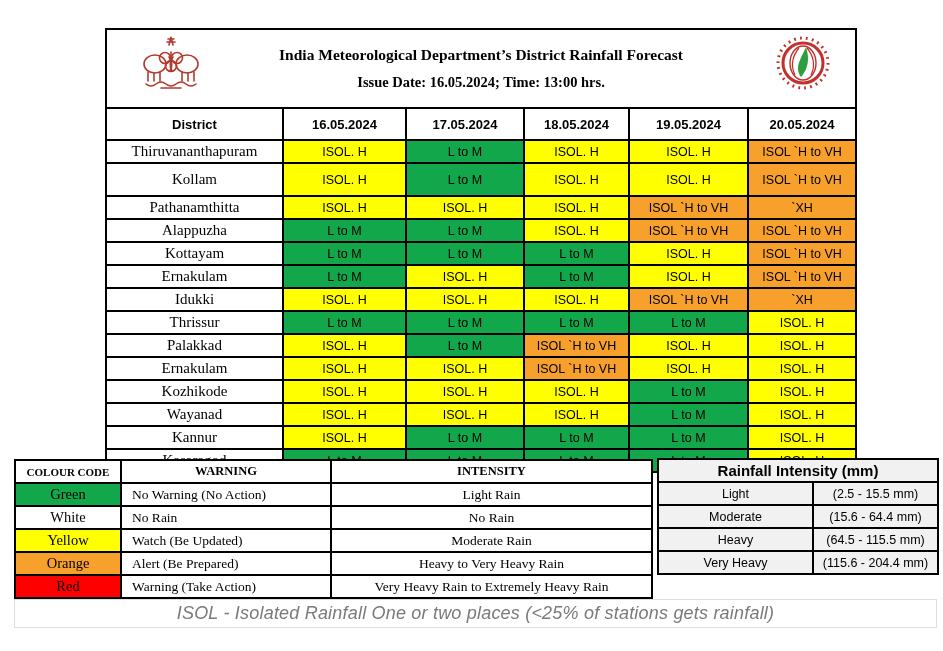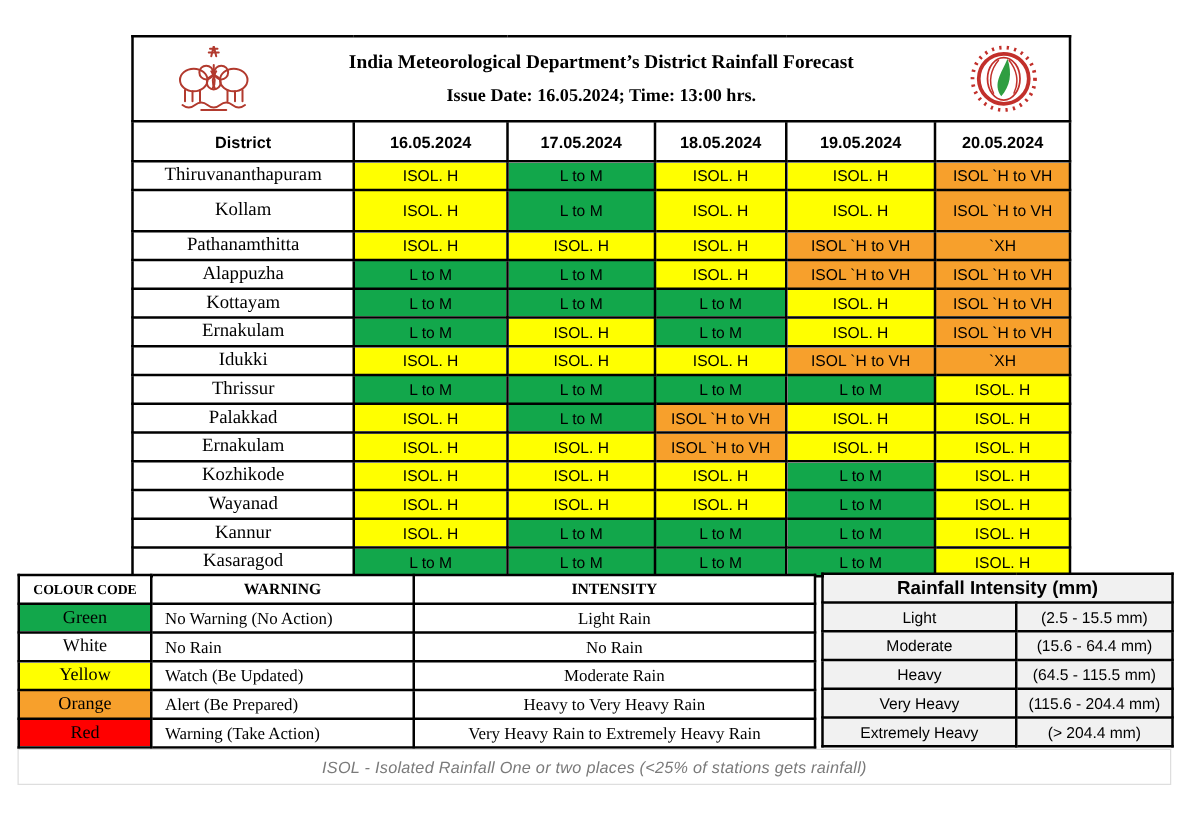--- a/index.html
+++ b/index.html
@@ -6,21 +6,21 @@
   .canvas{
     position:relative;width:943px;height:651px;background:#ffffff;overflow:hidden;
     font-family:"Liberation Sans",sans-serif;color:#000;
   }
 
   
   table{border-collapse:collapse;table-layout:fixed;}
   .forecast{position:absolute;left:105px;top:28px;width:750px;}
   .forecast th,.forecast td{border:2px solid #000;padding:0;overflow:hidden;white-space:nowrap;}
   .title-cell{height:66px;background:#fff;}
-  .title-bar{position:relative;height:66px;display:flex;align-items:center;justify-content:center;}
+  .title-bar{position:relative;height:77px;display:flex;align-items:center;justify-content:center;}
   .logo-left{position:absolute;left:26px;top:3px;}
   .logo-right{position:absolute;right:24px;top:5px;}
   .titles{text-align:center;font-family:"Liberation Serif",serif;font-weight:bold;}
   .title-main{font-size:15.5px;margin-bottom:10px;}
   .title-issue{font-size:14.5px;}
   .forecast thead .head-row th{
     height:30px;background:#fff;font:bold 13px "Liberation Sans",sans-serif;text-align:center;margin-top:23px;
   }
   .forecast tbody tr{height:23px;}
   .forecast tbody tr.tall{height:33px;}
@@ -45,21 +45,21 @@
   .intensity-table th,.intensity-table td{border:2px solid #000;padding:0;background:#f1f1f1;white-space:nowrap;overflow:hidden;}
   .intensity-table tr{height:23px;}
   .intensity-table th{font:bold 15px "Liberation Sans",sans-serif;text-align:center;}
   .intensity-table td{font-size:12.5px;text-align:center;}
 
   
   .footnote-box{
     position:absolute;left:14px;top:599px;width:921px;height:27px;
     border:1px solid #dedede;display:flex;align-items:center;justify-content:center;
   }
-  .footnote-text{font-style:italic;font-size:13px;color:#7a7a7a;letter-spacing:.2px;}
+  .footnote-text{font-style:italic;font-size:18px;color:#7a7a7a;letter-spacing:.2px;}
 </style>
 </head>
 <body>
 
 <div class="canvas">
 
   <table class="forecast">
     <colgroup>
       <col style="width:177px">
         <col style="width:123px">
@@ -303,24 +303,20 @@
           <td>(15.6 - 64.4 mm)</td>
         </tr>
         <tr>
           <td>Heavy</td>
           <td>(64.5 - 115.5 mm)</td>
         </tr>
         <tr>
           <td>Very Heavy</td>
           <td>(115.6 - 204.4 mm)</td>
         </tr>
-        <tr>
-          <td>Extremely Heavy</td>
-          <td>(&gt; 204.4 mm)</td>
-        </tr>
       </tbody>
   </table>
 
   <div class="footnote-box">
     <span class="footnote-text">ISOL - Isolated Rainfall One or two places (&lt;25% of stations gets rainfall)</span>
   </div>
 
 </div>
 
 </body></html>

